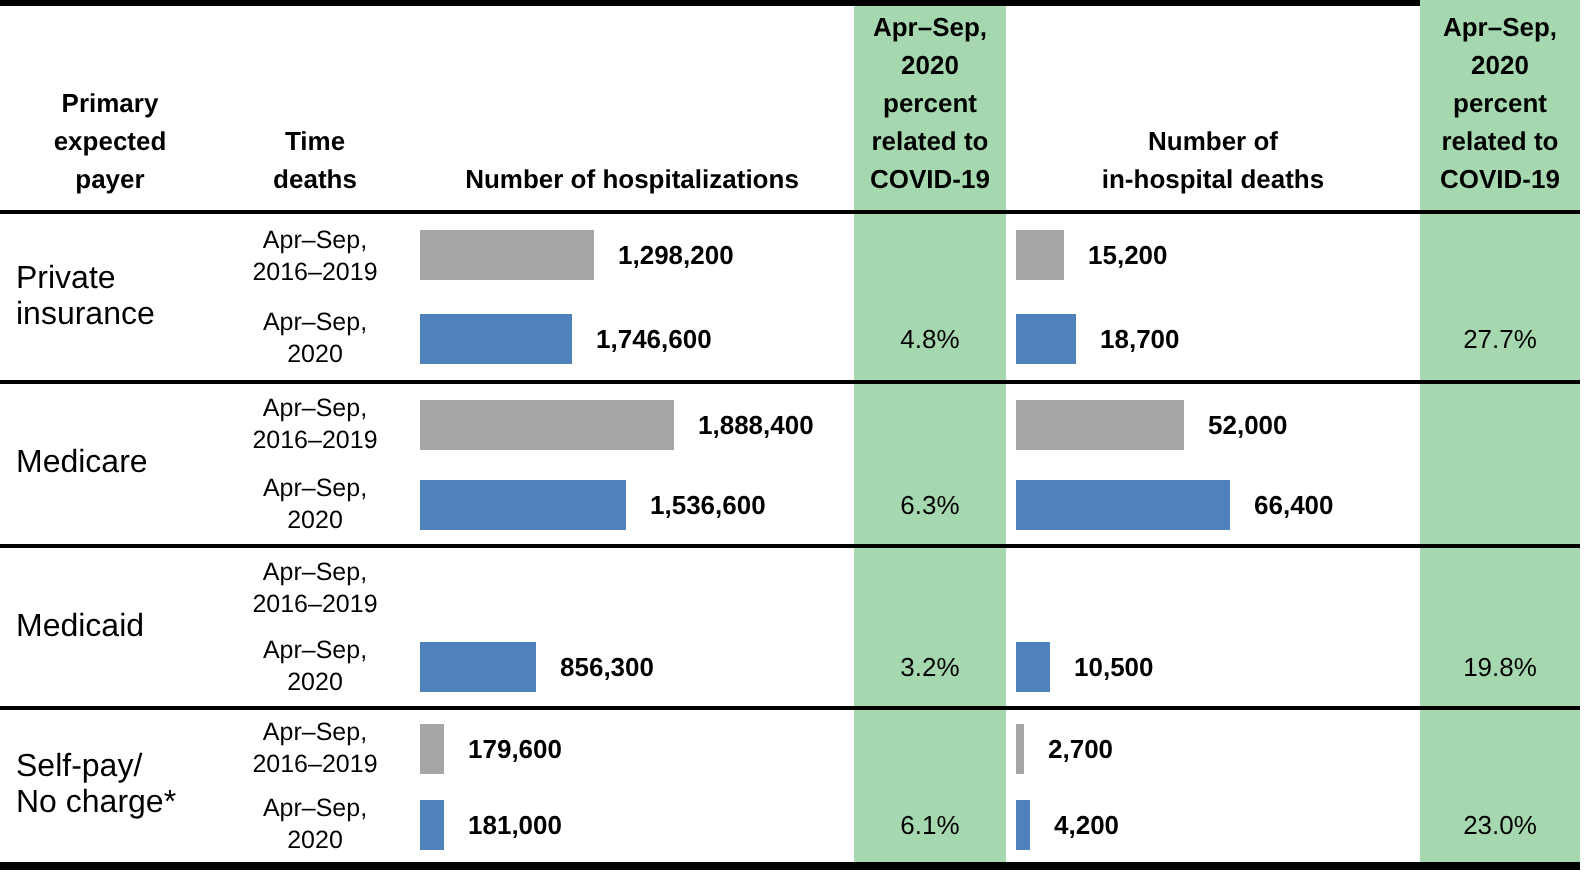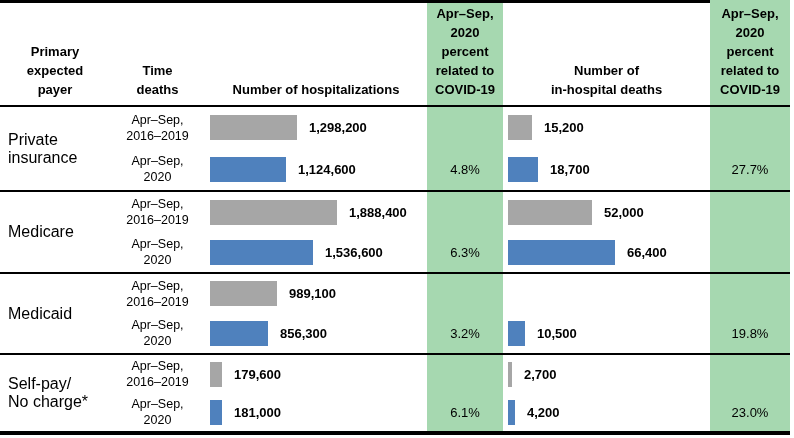--- a/index.html
+++ b/index.html
@@ -92,21 +92,21 @@
                 <div class="bar" style="width: 24px; background: rgb(166, 166, 166);"></div>
                 <div class="val">15,200</div>
               </div>
               <div class="pctcell c-pct2"></div>
             </div>
             <div class="subrow">
               <div class="time-label c-time">Apr–Sep,
 2020</div>
               <div class="barcell c-hosp">
                 <div class="bar" style="width: 76px; background: rgb(79, 129, 189);"></div>
-                <div class="val">1,124,600</div>
+                <div class="val">1,746,600</div>
               </div>
               <div class="pctcell c-pct1">4.8%</div>
               <div class="barcell c-deaths">
                 <div class="bar" style="width: 30px; background: rgb(79, 129, 189);"></div>
                 <div class="val">18,700</div>
               </div>
               <div class="pctcell c-pct2">27.7%</div>
             </div>
           </div>
         </div>
@@ -143,24 +143,20 @@
             </div>
           </div>
         </div>
         <div class="hline"></div>
         <div class="group" style="height: 79px;">
           <div class="payer-cell c-payer">Medicaid</div>
           <div class="subrows">
             <div class="subrow">
               <div class="time-label c-time">Apr–Sep,
 2016–2019</div>
-              <div class="barcell c-hosp">
-                <div class="bar" style="width: 67px; background: rgb(166, 166, 166);"></div>
-                <div class="val">989,100</div>
-              </div>
               <div class="pctcell c-pct1"></div>
               <div class="pctcell c-pct2"></div>
             </div>
             <div class="subrow">
               <div class="time-label c-time">Apr–Sep,
 2020</div>
               <div class="barcell c-hosp">
                 <div class="bar" style="width: 58px; background: rgb(79, 129, 189);"></div>
                 <div class="val">856,300</div>
               </div>

